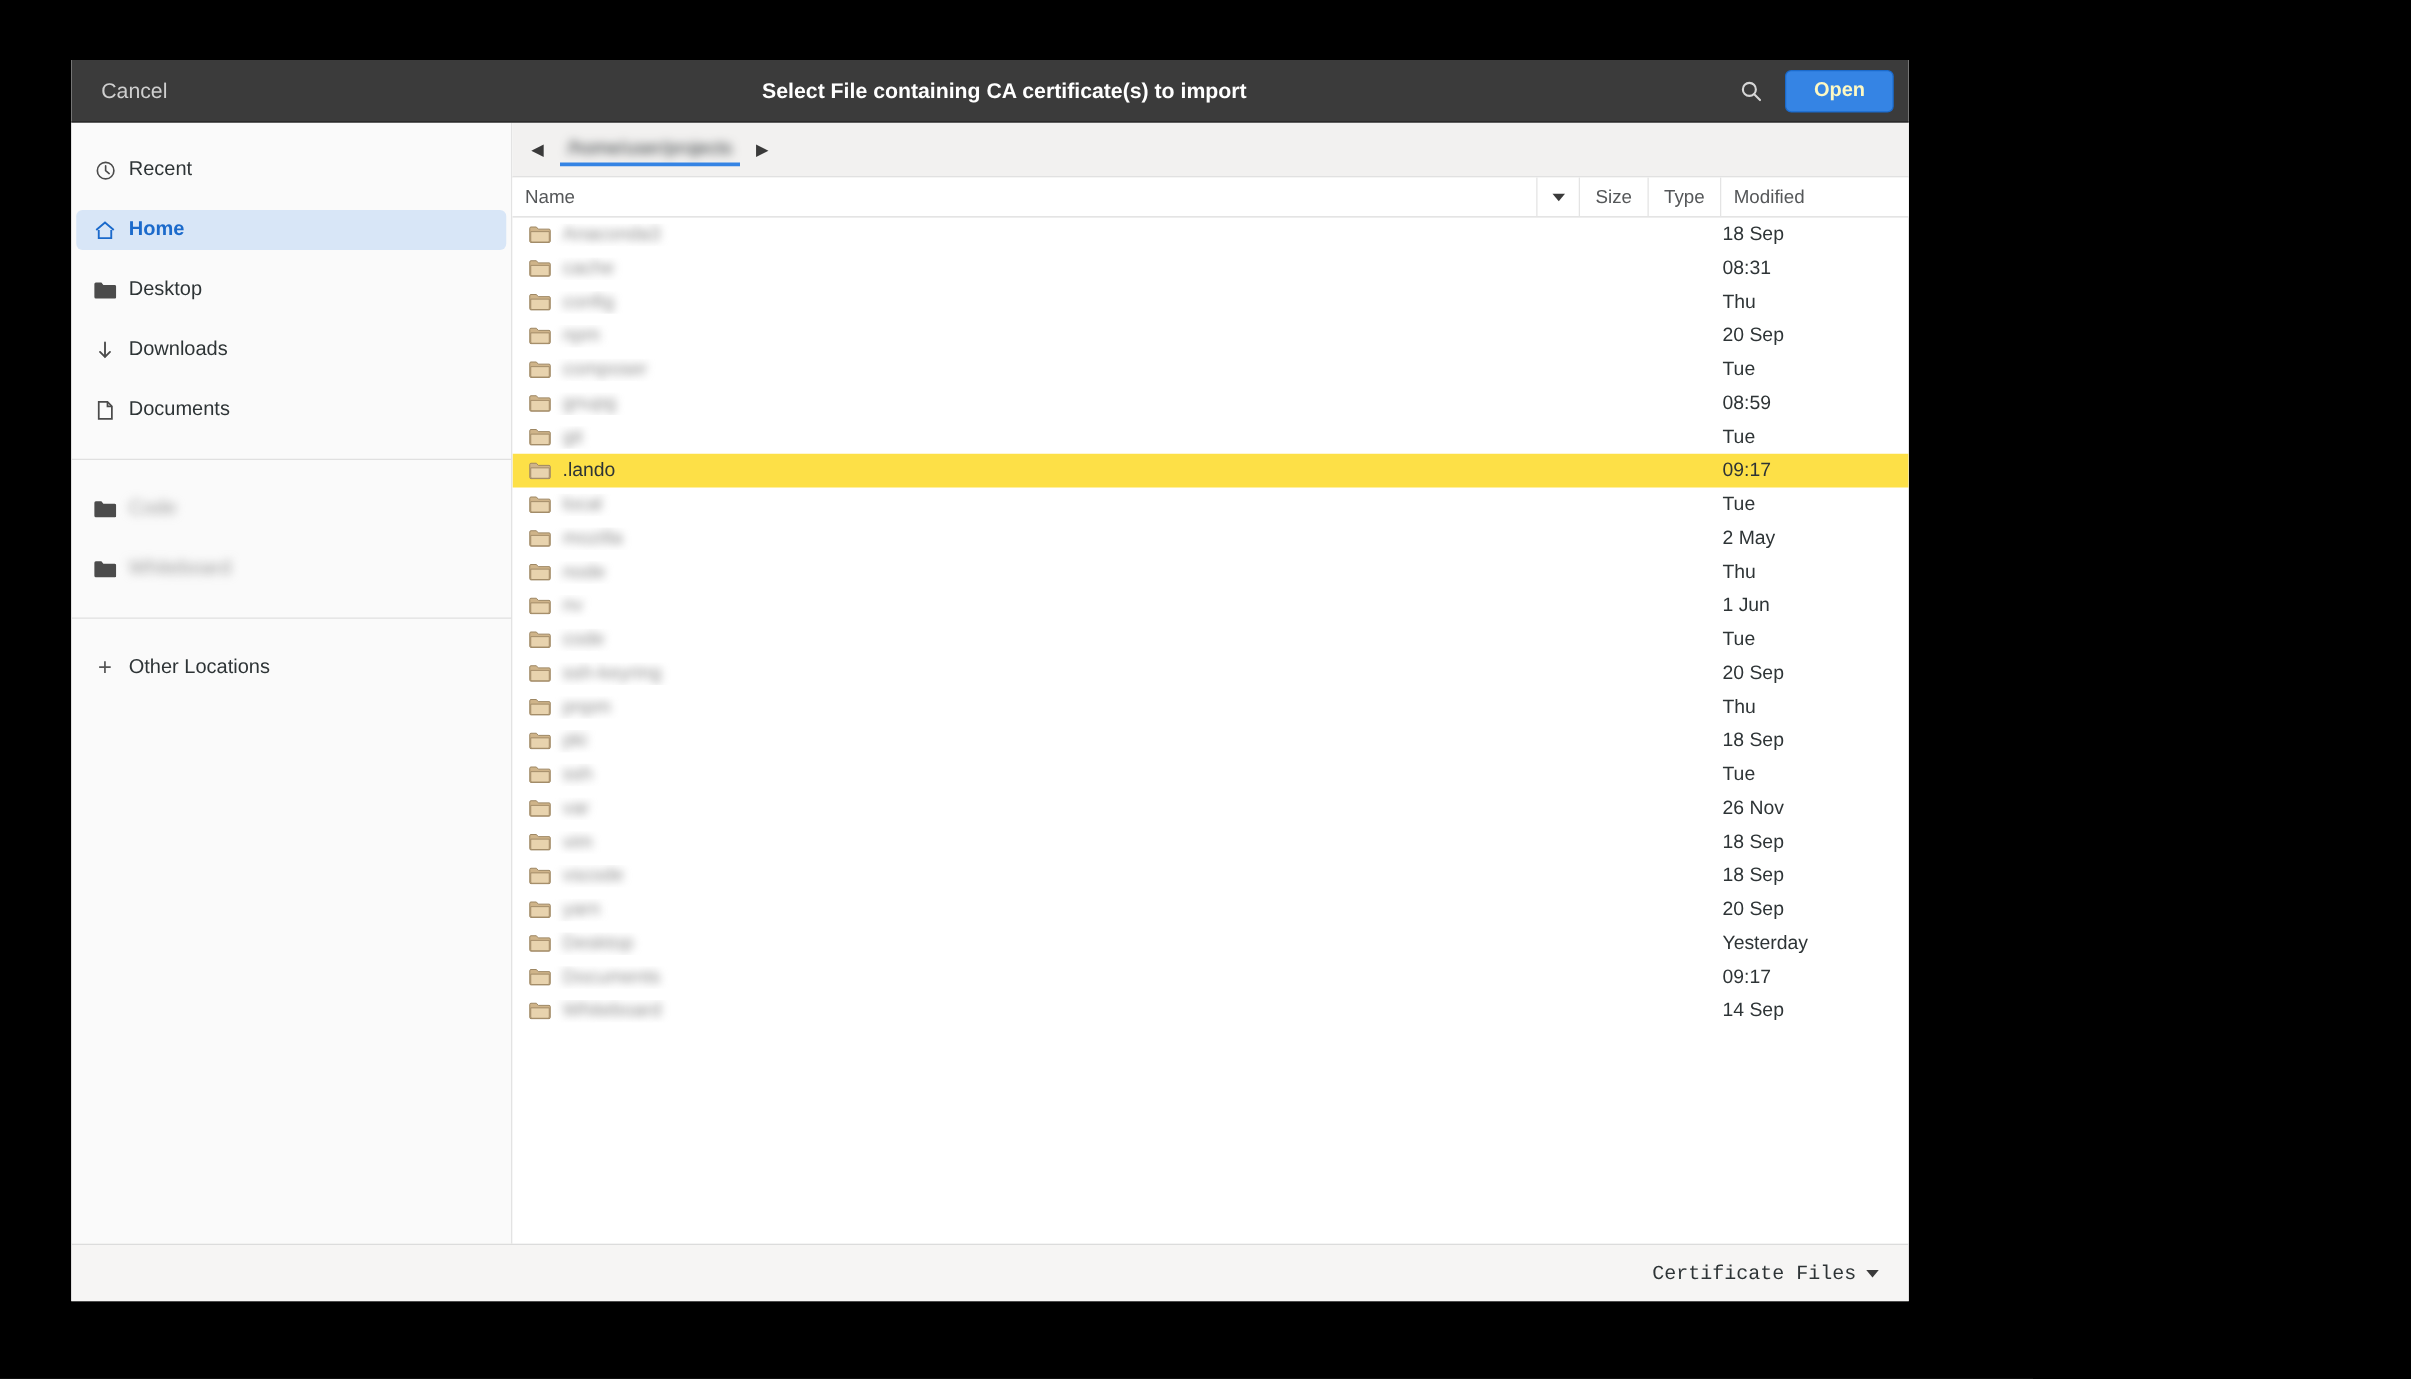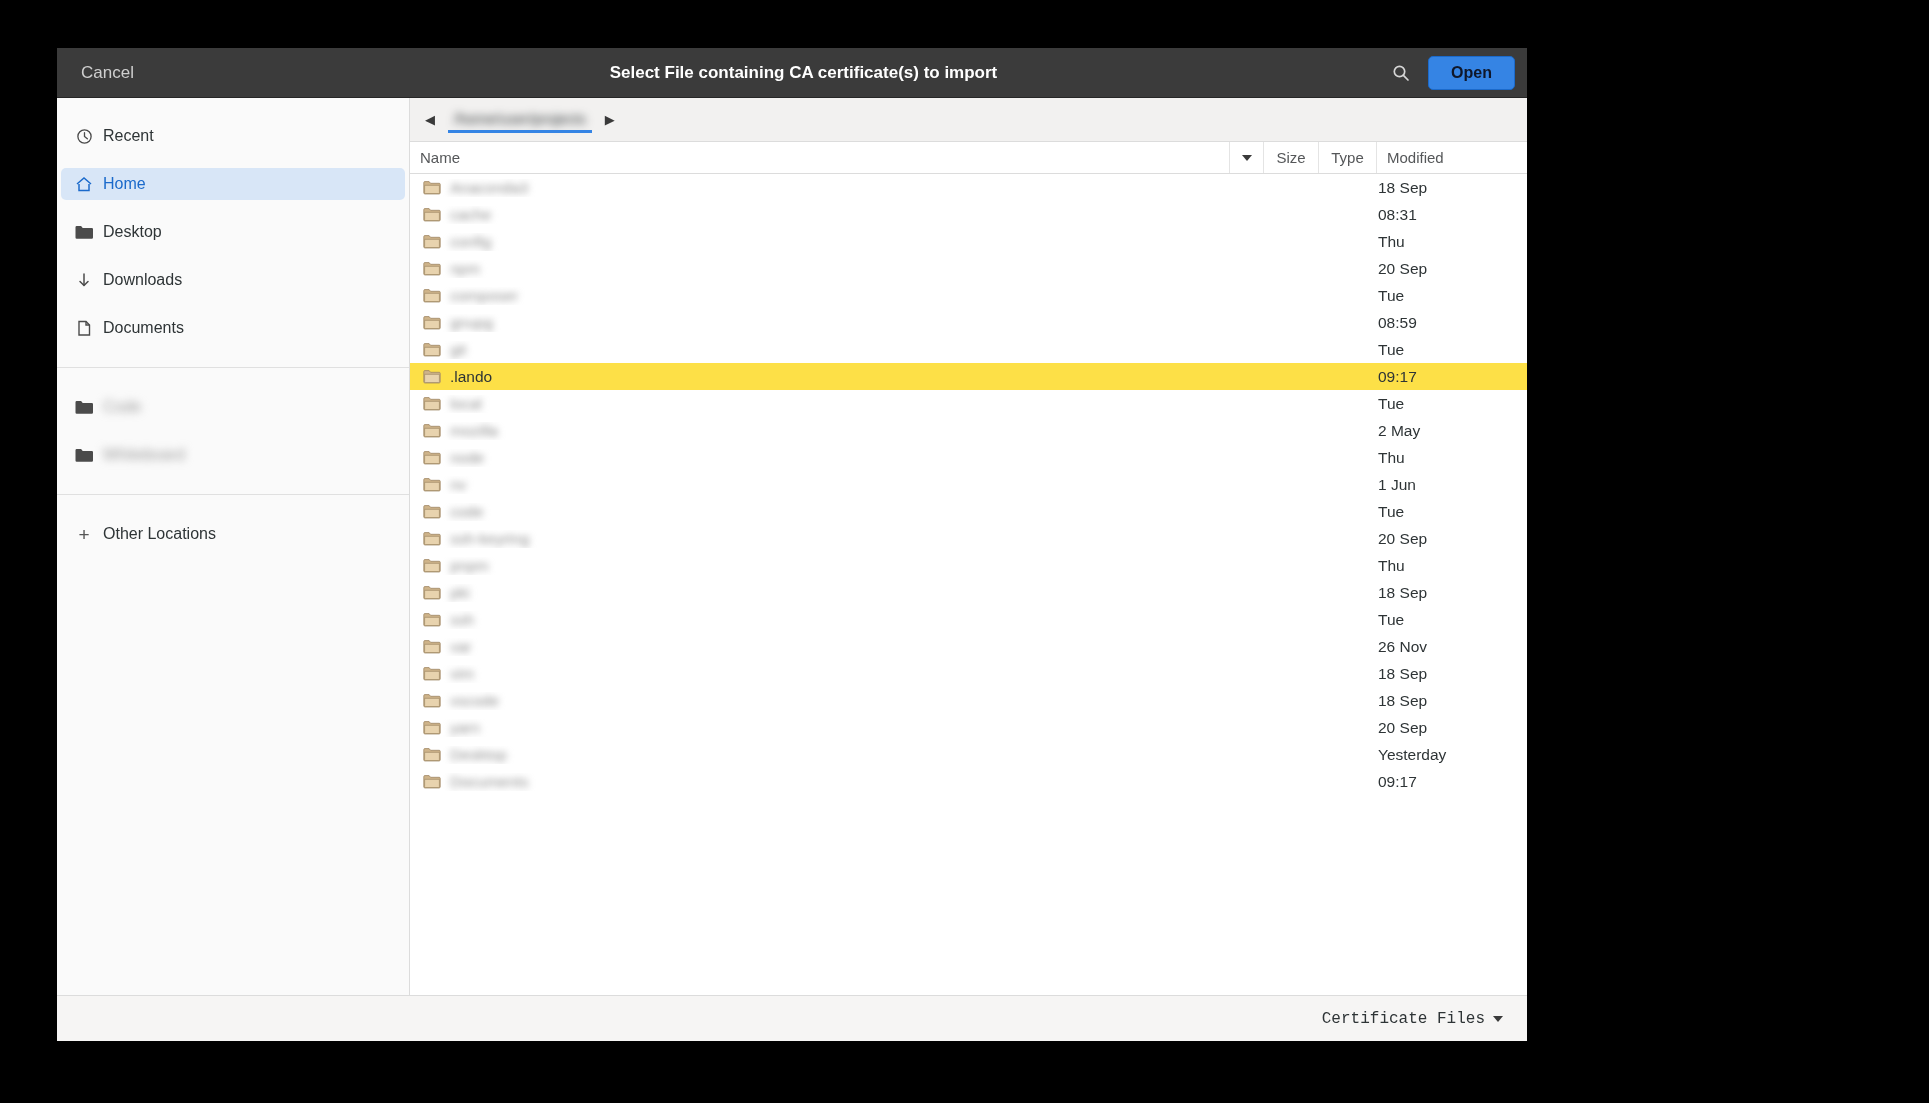--- a/index.html
+++ b/index.html
@@ -41,21 +41,21 @@
     pointer-events: none;
     margin-left: 23px;
   }
   .hb-right {
     margin-left: auto; display: flex; align-items: center; gap: 14px;
     z-index: 2;
   }
   .hb-search { width: 26px; height: 26px; display: flex; align-items: center; justify-content: center; }
   .hb-search svg { display: block; }
   .hb-open {
-    background: #3584e4; color: #0f172a;
+    background: #3584e4; color: #fef9c3;
     font-size: 16px; font-weight: bold;
     padding: 7px 22px; border-radius: 5px;
     border: 1px solid #1b6acb;
     white-space: nowrap;
   }
 
   
   .body { flex: 1 1 auto; display: flex; min-height: 0; }
 
   
@@ -70,21 +70,21 @@
     height: 32px; display: flex; align-items: center;
     padding: 0 10px 0 14px; gap: 10px;
     font-size: 16px; color: #2e3436;
     margin: 16px 4px; border-radius: 5px;
     white-space: nowrap; overflow: hidden;
   }
   .sb-item .sb-ico {
     width: 18px; height: 18px; flex: 0 0 18px;
     display: flex; align-items: center; justify-content: center;
   }
-  .sb-item.selected { background: #d8e6f7; color: #1b6acb; font-weight: normal; }
+  .sb-item.selected { background: #d8e6f7; color: #1b6acb; font-weight: bold; }
   .sb-item.selected .sb-ico svg { stroke: #1b6acb; fill: none; }
   .sb-sep { height: 1px; background: #e0e0e0; margin: 7px 0; }
   .sb-blur { filter: blur(4px); color: #9a9a9a; }
   .sb-plus { font-size: 19px; color: #555; line-height: 1; }
 
   
   .filepane { flex: 1 1 auto; display: flex; flex-direction: column; min-width: 0; background: #ffffff; }
 
   .pathbar {
     height: 44px; flex: 0 0 44px;
@@ -547,20 +547,32 @@
               <span class="folder-ico"><svg width="18" height="15" viewBox="0 0 18 15">
                   <path d="M0.8 2.6 a1 1 0 0 1 1 -1 h4.3 l1.5 1.7 h8.6 a1 1 0 0 1 1 1 v8.6 a1 1 0 0 1 -1 1 h-14.4 a1 1 0 0 1 -1 -1 z" fill="#cfb48a" stroke="#9e8763" stroke-width="0.8"></path>
                   <path d="M1.6 5.3 h14.8 v7.4 a0.9 0.9 0 0 1 -0.9 0.9 h-13 a0.9 0.9 0 0 1 -0.9 -0.9 z" fill="#e8d3ae" stroke="#9e8763" stroke-width="0.7"></path>
                 </svg></span>
               <span class="txt blur">Documents</span>
             </div>
             <div class="row-size"></div>
             <div class="row-type"></div>
             <div class="row-mod">09:17</div>
           </div>
+          <div class="row">
+            <div class="row-name">
+              <span class="folder-ico"><svg width="18" height="15" viewBox="0 0 18 15">
+                  <path d="M0.8 2.6 a1 1 0 0 1 1 -1 h4.3 l1.5 1.7 h8.6 a1 1 0 0 1 1 1 v8.6 a1 1 0 0 1 -1 1 h-14.4 a1 1 0 0 1 -1 -1 z" fill="#cfb48a" stroke="#9e8763" stroke-width="0.8"></path>
+                  <path d="M1.6 5.3 h14.8 v7.4 a0.9 0.9 0 0 1 -0.9 0.9 h-13 a0.9 0.9 0 0 1 -0.9 -0.9 z" fill="#e8d3ae" stroke="#9e8763" stroke-width="0.7"></path>
+                </svg></span>
+              <span class="txt blur">Whiteboard</span>
+            </div>
+            <div class="row-size"></div>
+            <div class="row-type"></div>
+            <div class="row-mod">14 Sep</div>
+          </div>
         </div>
 
     </div>
   </div>
 
   <div class="bottombar">
     <div class="filter-btn">
       <span>Certificate Files</span>
       <span class="caret-down"></span>
     </div>

